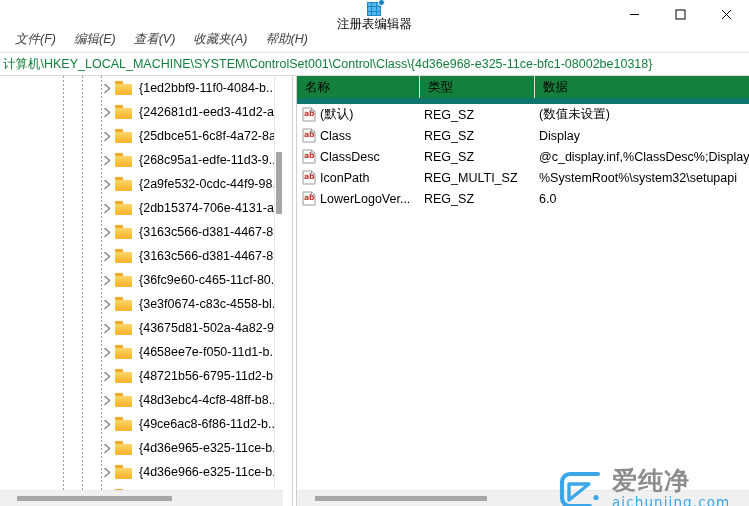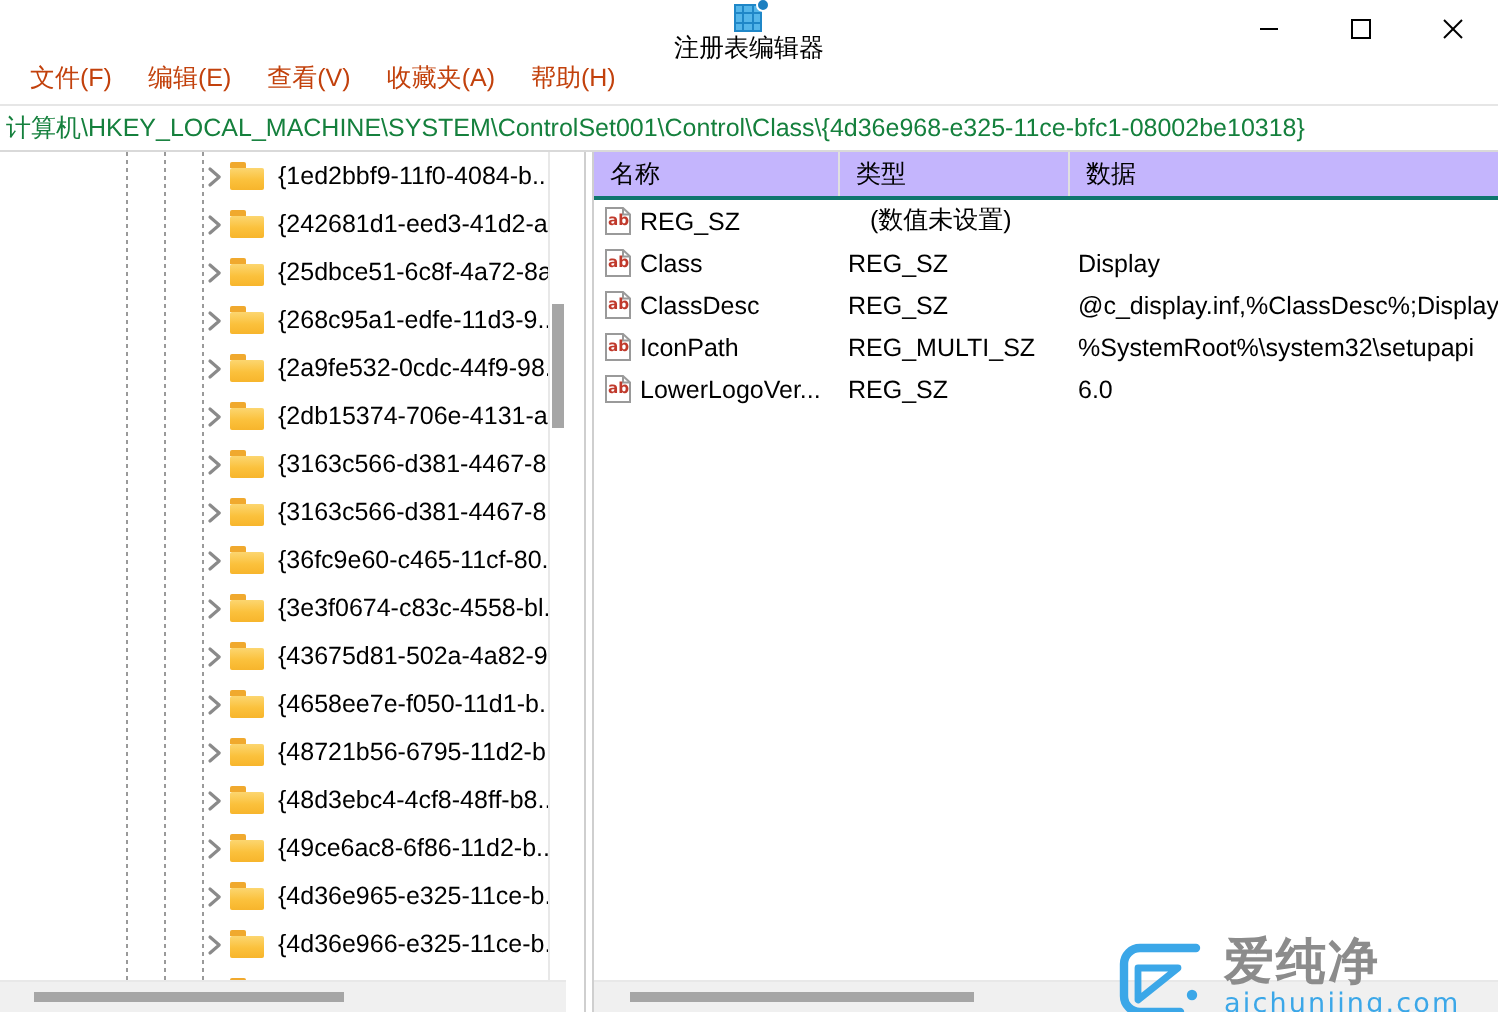--- a/index.html
+++ b/index.html
@@ -87,21 +87,22 @@
     display: flex;
     align-items: center;
     padding-left: 6px;
     background: #ffffff;
   }
   .menu-item {
     font-size: 12.5px;
     padding: 3px 9px 4px 9px;
     white-space: nowrap;
     cursor: default;
-    color: #c2410c;
+    color: #404040;
+    font-style: italic;
   }
 
   
   .addressbar {
     height: 22px;
     border-top: 1px solid #e6e6e6;
     border-bottom: 1px solid #d9d9d9;
     display: flex;
     align-items: center;
     padding-left: 3px;
@@ -260,22 +261,22 @@
     position: relative;
     width: 452px;
     height: 430px;
     background: #ffffff;
     overflow: hidden;
     flex: none;
   }
   .list-header {
     display: flex;
     height: 22px;
-    border-bottom: 2px solid #0f766e;
-    background: #c4b5fd;
+    border-bottom: 6px solid #0f766e;
+    background: #15803d;
   }
   .col-head {
     height: 22px;
     line-height: 22px;
     font-size: 12.5px;
     padding-left: 8px;
     box-sizing: border-box;
     border-right: 1px solid #e0e0e0;
     white-space: nowrap;
     cursor: default;
@@ -672,20 +673,21 @@
     </div>
     <div id="value-list">
         <div class="list-row">
           <div class="ab-icon">
             <svg width="14" height="15" viewBox="0 0 14 15">
               <path d="M1 1 H9.5 L13 4.2 V14 H1 Z" fill="#ffffff" stroke="#9a9a9a" stroke-width="1"></path>
               <path d="M9.5 1 L9.5 4.2 L13 4.2" fill="none" stroke="#9a9a9a" stroke-width="1"></path>
               <text x="2" y="9.4" font-family="DejaVu Sans, sans-serif" font-size="7.6" font-weight="bold" fill="#c0392b">ab</text>
             </svg>
           </div>
+          <div class="cell-name">(默认)</div>
           <div class="cell-type">REG_SZ</div>
           <div class="cell-data">(数值未设置)</div>
         </div>
         <div class="list-row">
           <div class="ab-icon">
             <svg width="14" height="15" viewBox="0 0 14 15">
               <path d="M1 1 H9.5 L13 4.2 V14 H1 Z" fill="#ffffff" stroke="#9a9a9a" stroke-width="1"></path>
               <path d="M9.5 1 L9.5 4.2 L13 4.2" fill="none" stroke="#9a9a9a" stroke-width="1"></path>
               <text x="2" y="9.4" font-family="DejaVu Sans, sans-serif" font-size="7.6" font-weight="bold" fill="#c0392b">ab</text>
             </svg>

